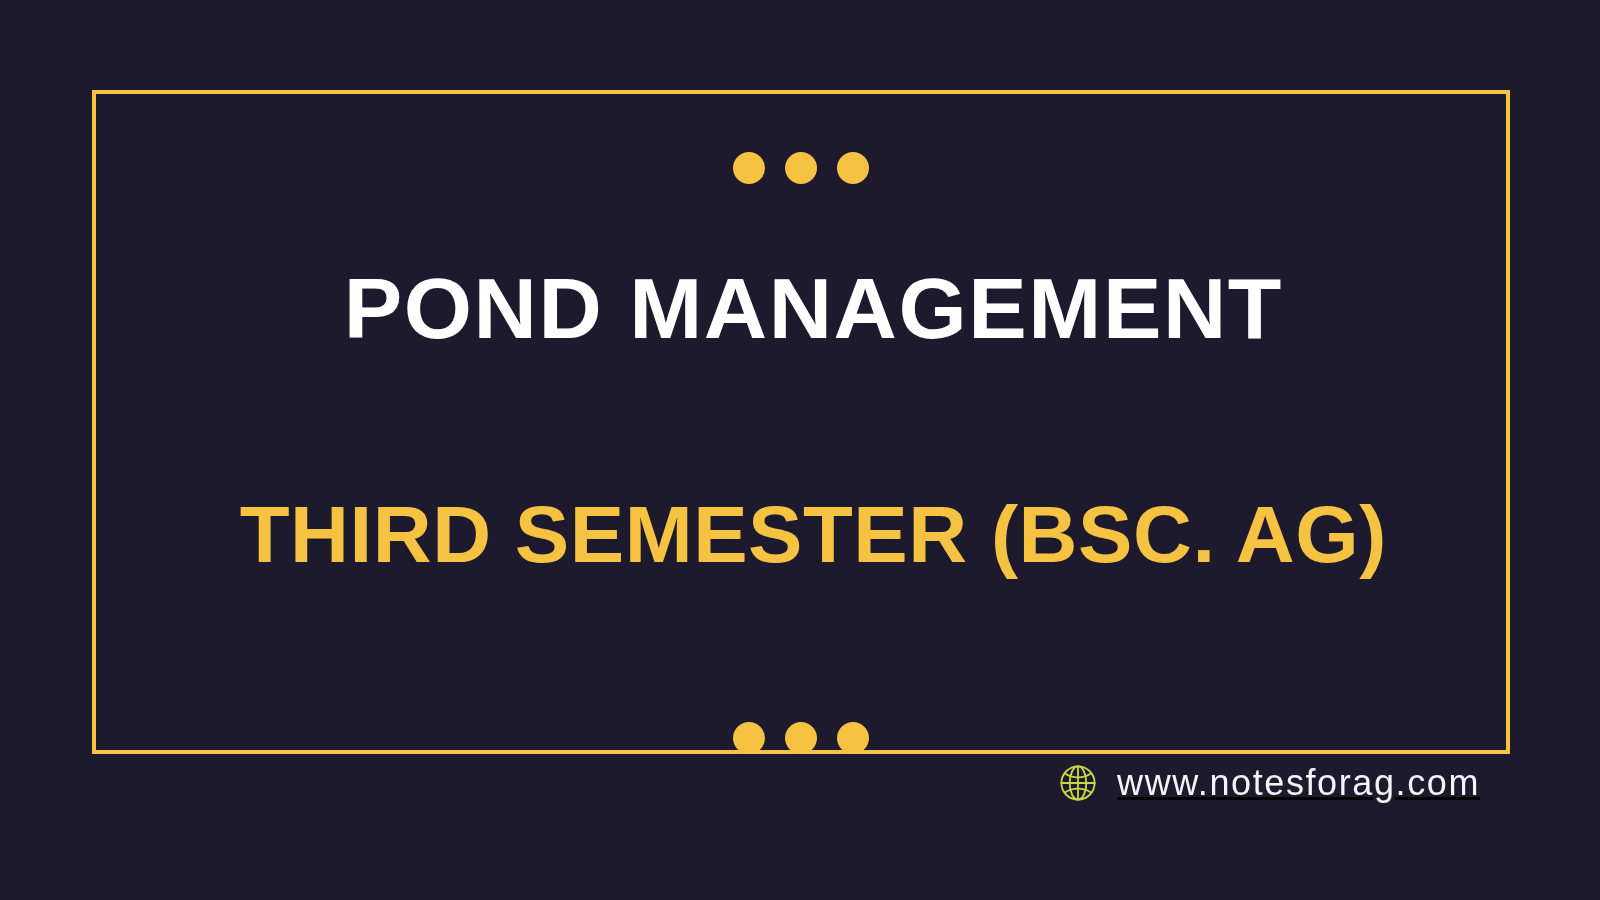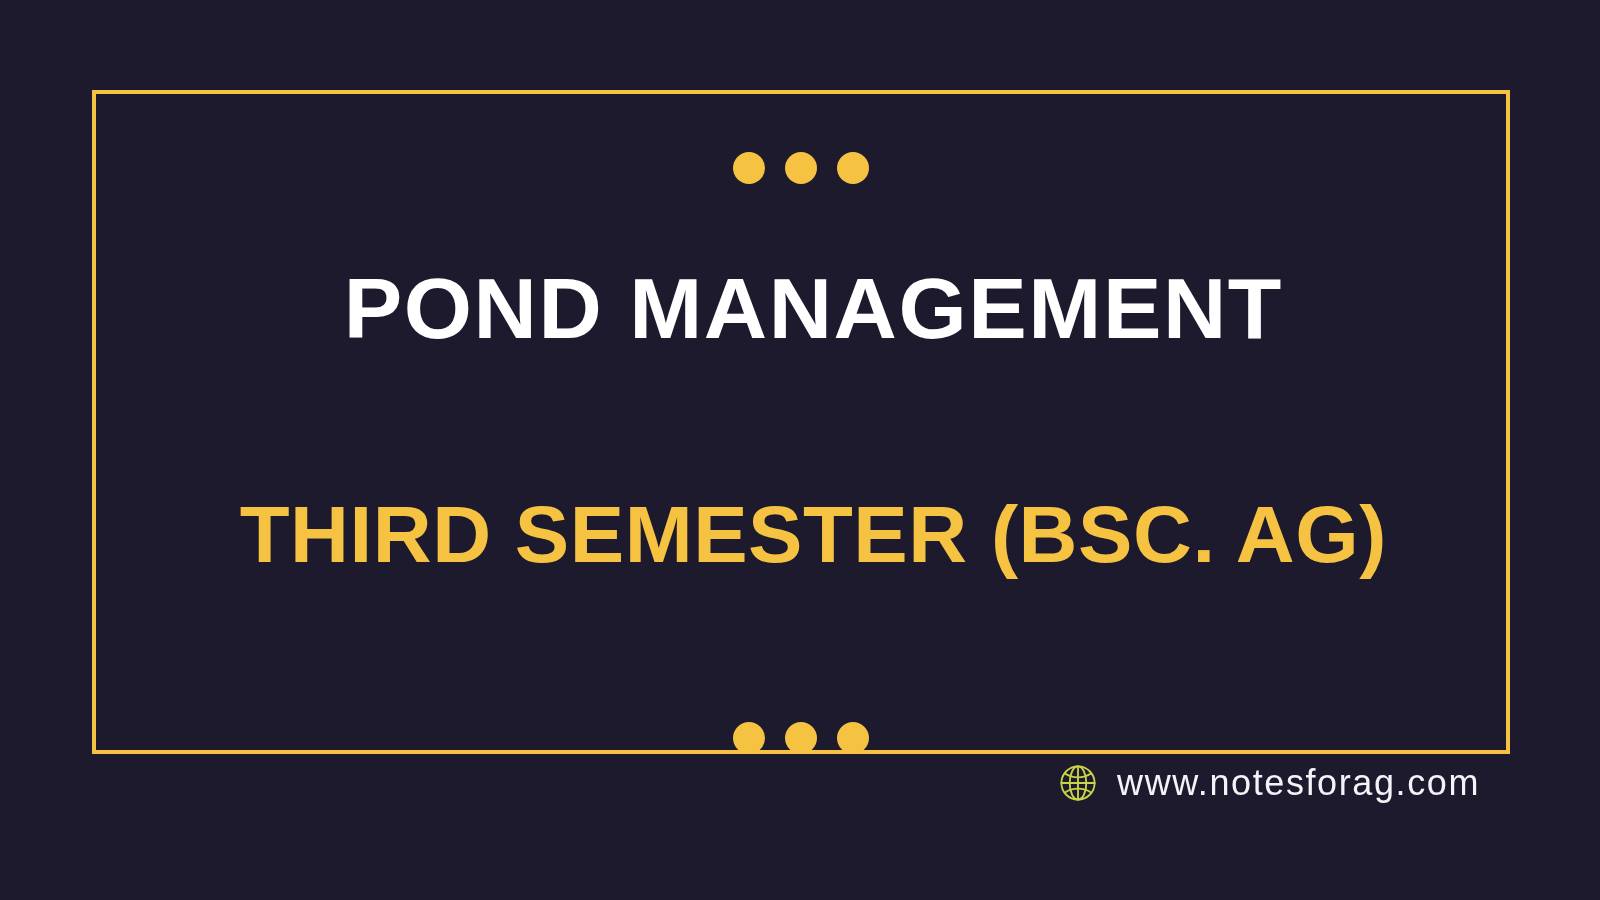--- a/index.html
+++ b/index.html
@@ -95,20 +95,21 @@
   }
 
   
   #footer {
     position: absolute;
     right: 120px;
     top: 762px;
     display: flex;
     align-items: center;
     gap: 18px;
+    text-decoration: underline;
   }
 
   #globe-icon {
     width: 42px;
     height: 42px;
     display: block;
     flex: 0 0 auto;
   }
 
   #site-url {

